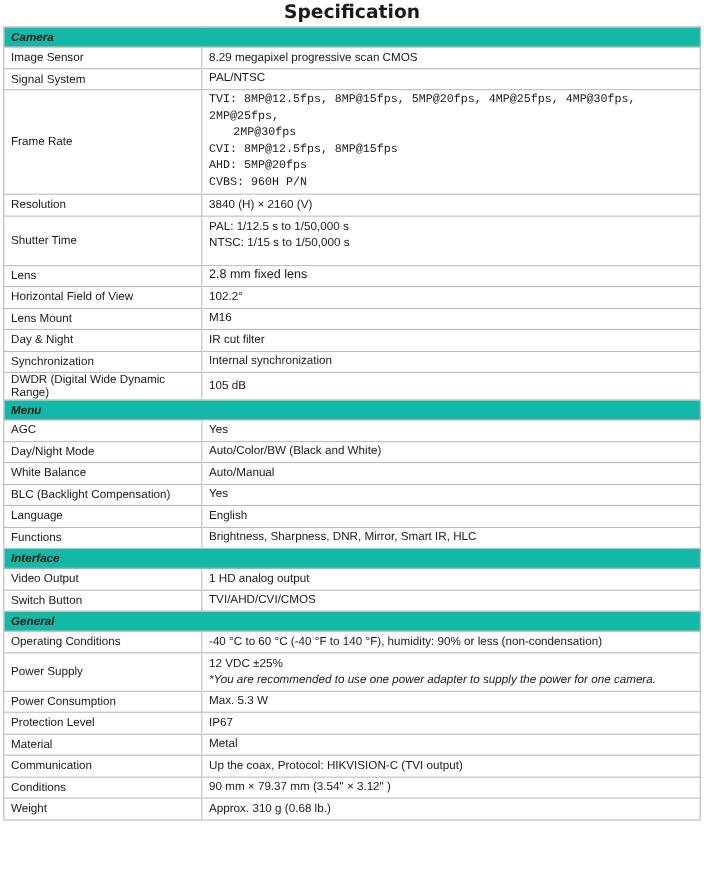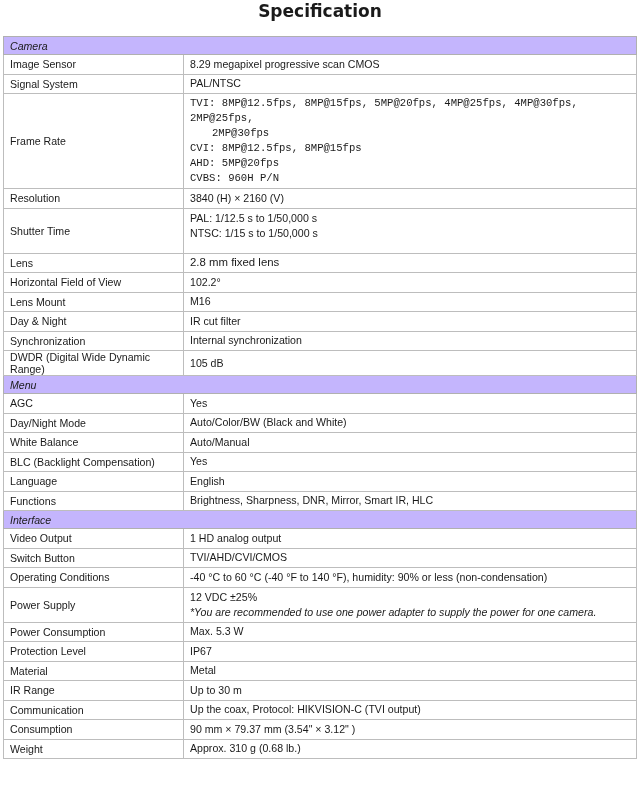--- a/index.html
+++ b/index.html
@@ -1,21 +1,21 @@
 <!DOCTYPE html>
 <html><head>
   <meta charset="utf-8">
   <style>
     html, body { margin: 0; padding: 0; background: #ffffff; }
     body { width: 640px; height: 790px; overflow: hidden; font-family: "Liberation Sans", sans-serif; color: #1a1a1a; }
-    .title { text-align: center; font-family: "DejaVu Sans", sans-serif; font-weight: bold; font-size: 17px; height: 36px; line-height: 22px; margin-top: 0; }
+    .title { text-align: center; font-family: "DejaVu Sans", sans-serif; font-weight: bold; font-size: 17px; height: 24px; line-height: 22px; margin-top: 0; }
     table.spec { border-collapse: collapse; width: 634px; margin-left: 3px; table-layout: fixed; font-size: 10.6px; }
     table.spec td { border: 1px solid #bdbdbd; padding: 0 6px; vertical-align: middle; }
     table.spec col.c1 { width: 180px; }
-    tr.section td { background: #c4b5fd; font-style: italic; font-weight: normal; height: 17px; border-color: #b0b0b0; }
+    tr.section td { background: #14b8a6; font-style: italic; font-weight: bold; height: 17px; border-color: #b0b0b0; }
     tr.row td { height: 18.5px; }
     .val-line { line-height: 15px; }
     .val-line.indent { padding-left: 22px; }
     .val-line.note { font-style: italic; }
     .val-lg { font-size: 11.4px; }
   </style>
 </head>
 <body>
 
 <div class="title">Specification</div>
@@ -147,20 +147,23 @@
         <td>
           <div class="val-line">1 HD analog output</div>
         </td>
       </tr>
       <tr class="row">
         <td>Switch Button</td>
         <td>
           <div class="val-line">TVI/AHD/CVI/CMOS</div>
         </td>
       </tr>
+      <tr class="section">
+        <td colspan="2">General</td>
+      </tr>
       <tr class="row">
         <td>Operating Conditions</td>
         <td>
           <div class="val-line">-40 °C to 60 °C (-40 °F to 140 °F), humidity: 90% or less (non-condensation)</div>
         </td>
       </tr>
       <tr class="row">
         <td>Power Supply</td>
         <td style="padding-top: 2px; padding-bottom: 2px;">
           <div class="val-line">12 VDC ±25%</div>
@@ -179,33 +182,27 @@
           <div class="val-line">IP67</div>
         </td>
       </tr>
       <tr class="row">
         <td>Material</td>
         <td>
           <div class="val-line">Metal</div>
         </td>
       </tr>
       <tr class="row">
-        <td>IR Range</td>
-        <td>
-          <div class="val-line">Up to 30 m</div>
-        </td>
-      </tr>
-      <tr class="row">
         <td>Communication</td>
         <td>
           <div class="val-line">Up the coax, Protocol: HIKVISION-C (TVI output)</div>
         </td>
       </tr>
       <tr class="row">
-        <td>Consumption</td>
+        <td>Conditions</td>
         <td>
           <div class="val-line">90 mm × 79.37 mm (3.54" × 3.12" )</div>
         </td>
       </tr>
       <tr class="row">
         <td>Weight</td>
         <td>
           <div class="val-line">Approx. 310 g (0.68 lb.)</div>
         </td>
       </tr>

